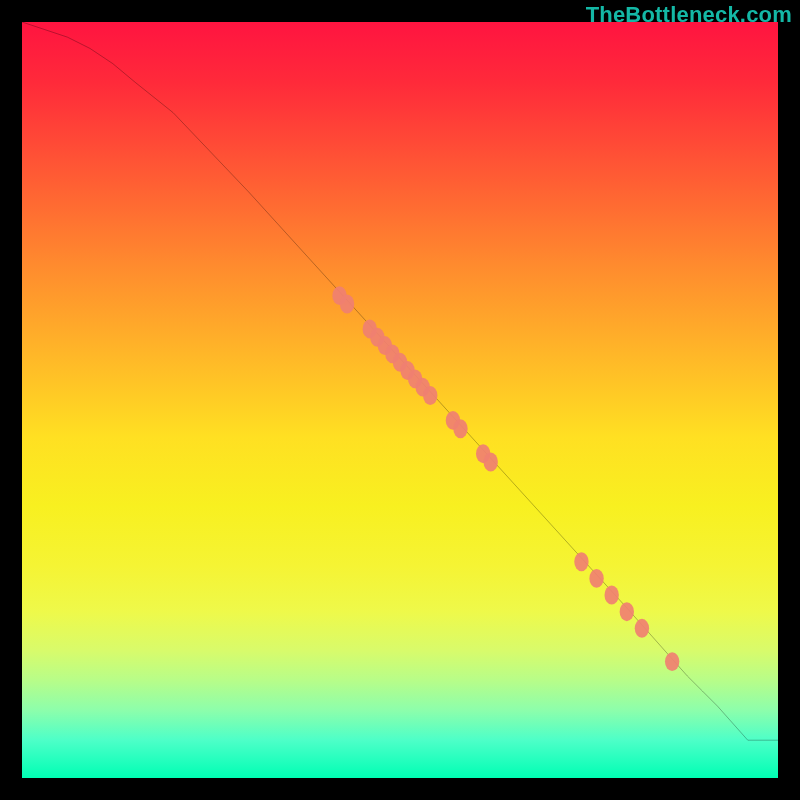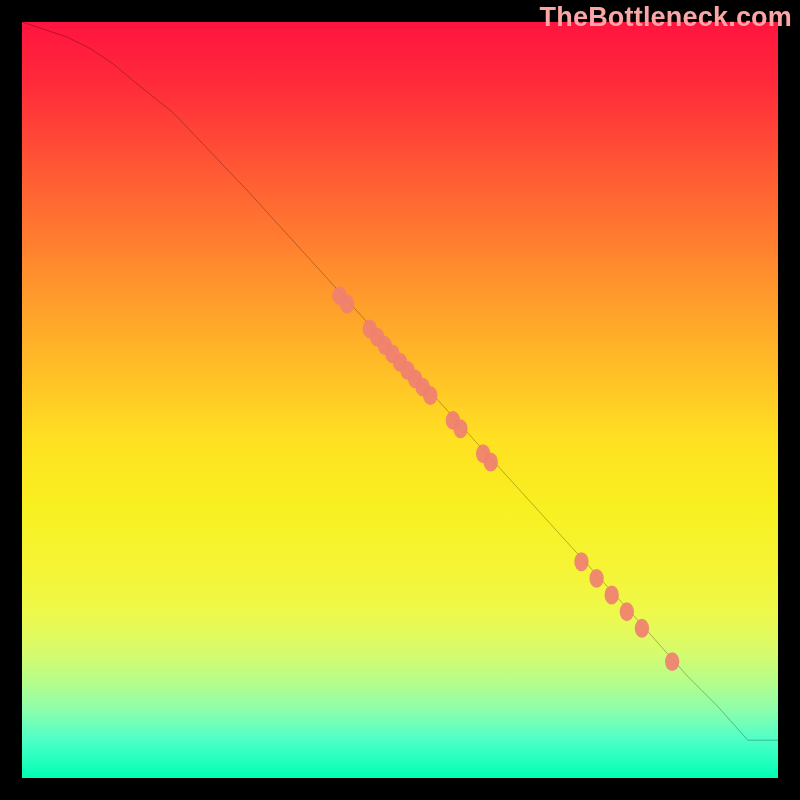--- a/index.html
+++ b/index.html
@@ -42,22 +42,22 @@
 
   .curve {
     position: absolute;
     inset: 0;
   }
 
   .watermark {
     position: absolute;
     top: 2px;
     right: 8px;
-    color: #fca5a5;
-    font-size: 27px;
+    color: #14b8a6;
+    font-size: 22px;
     font-weight: 600;
     letter-spacing: 0.2px;
   }
 </style>
 </head>
 <body>
 
 <div class="frame">
 
   <div class="plot">

